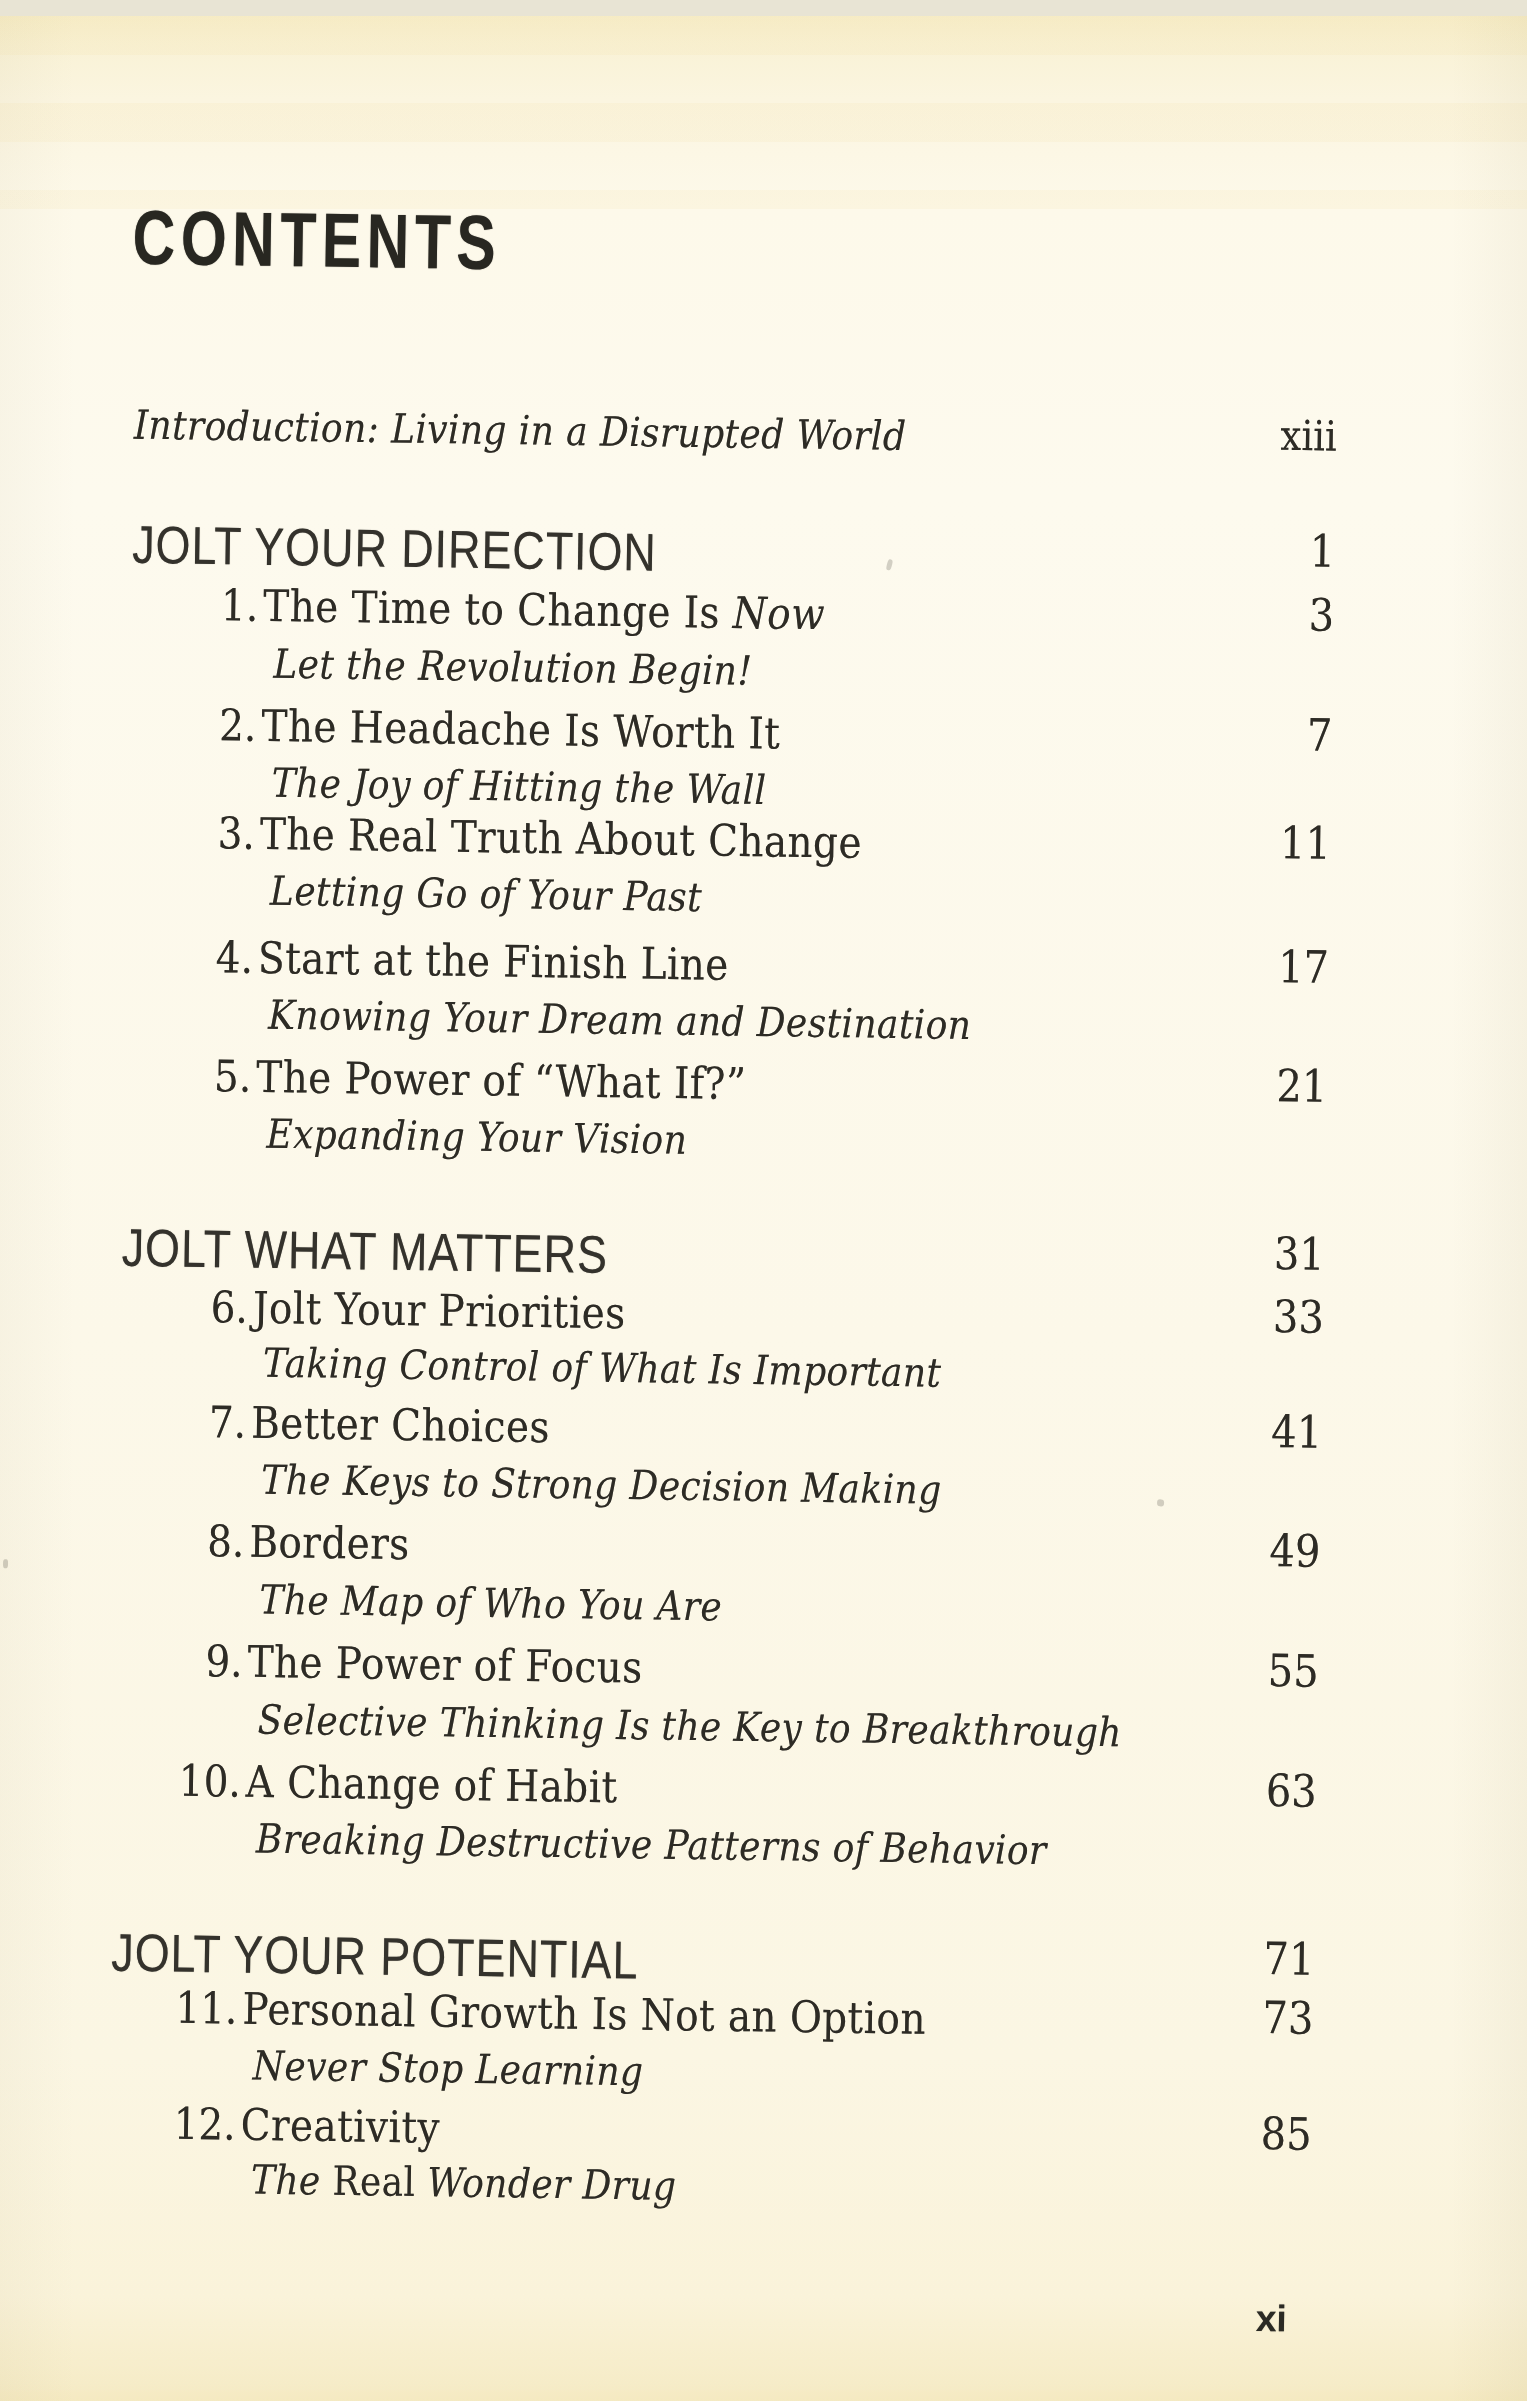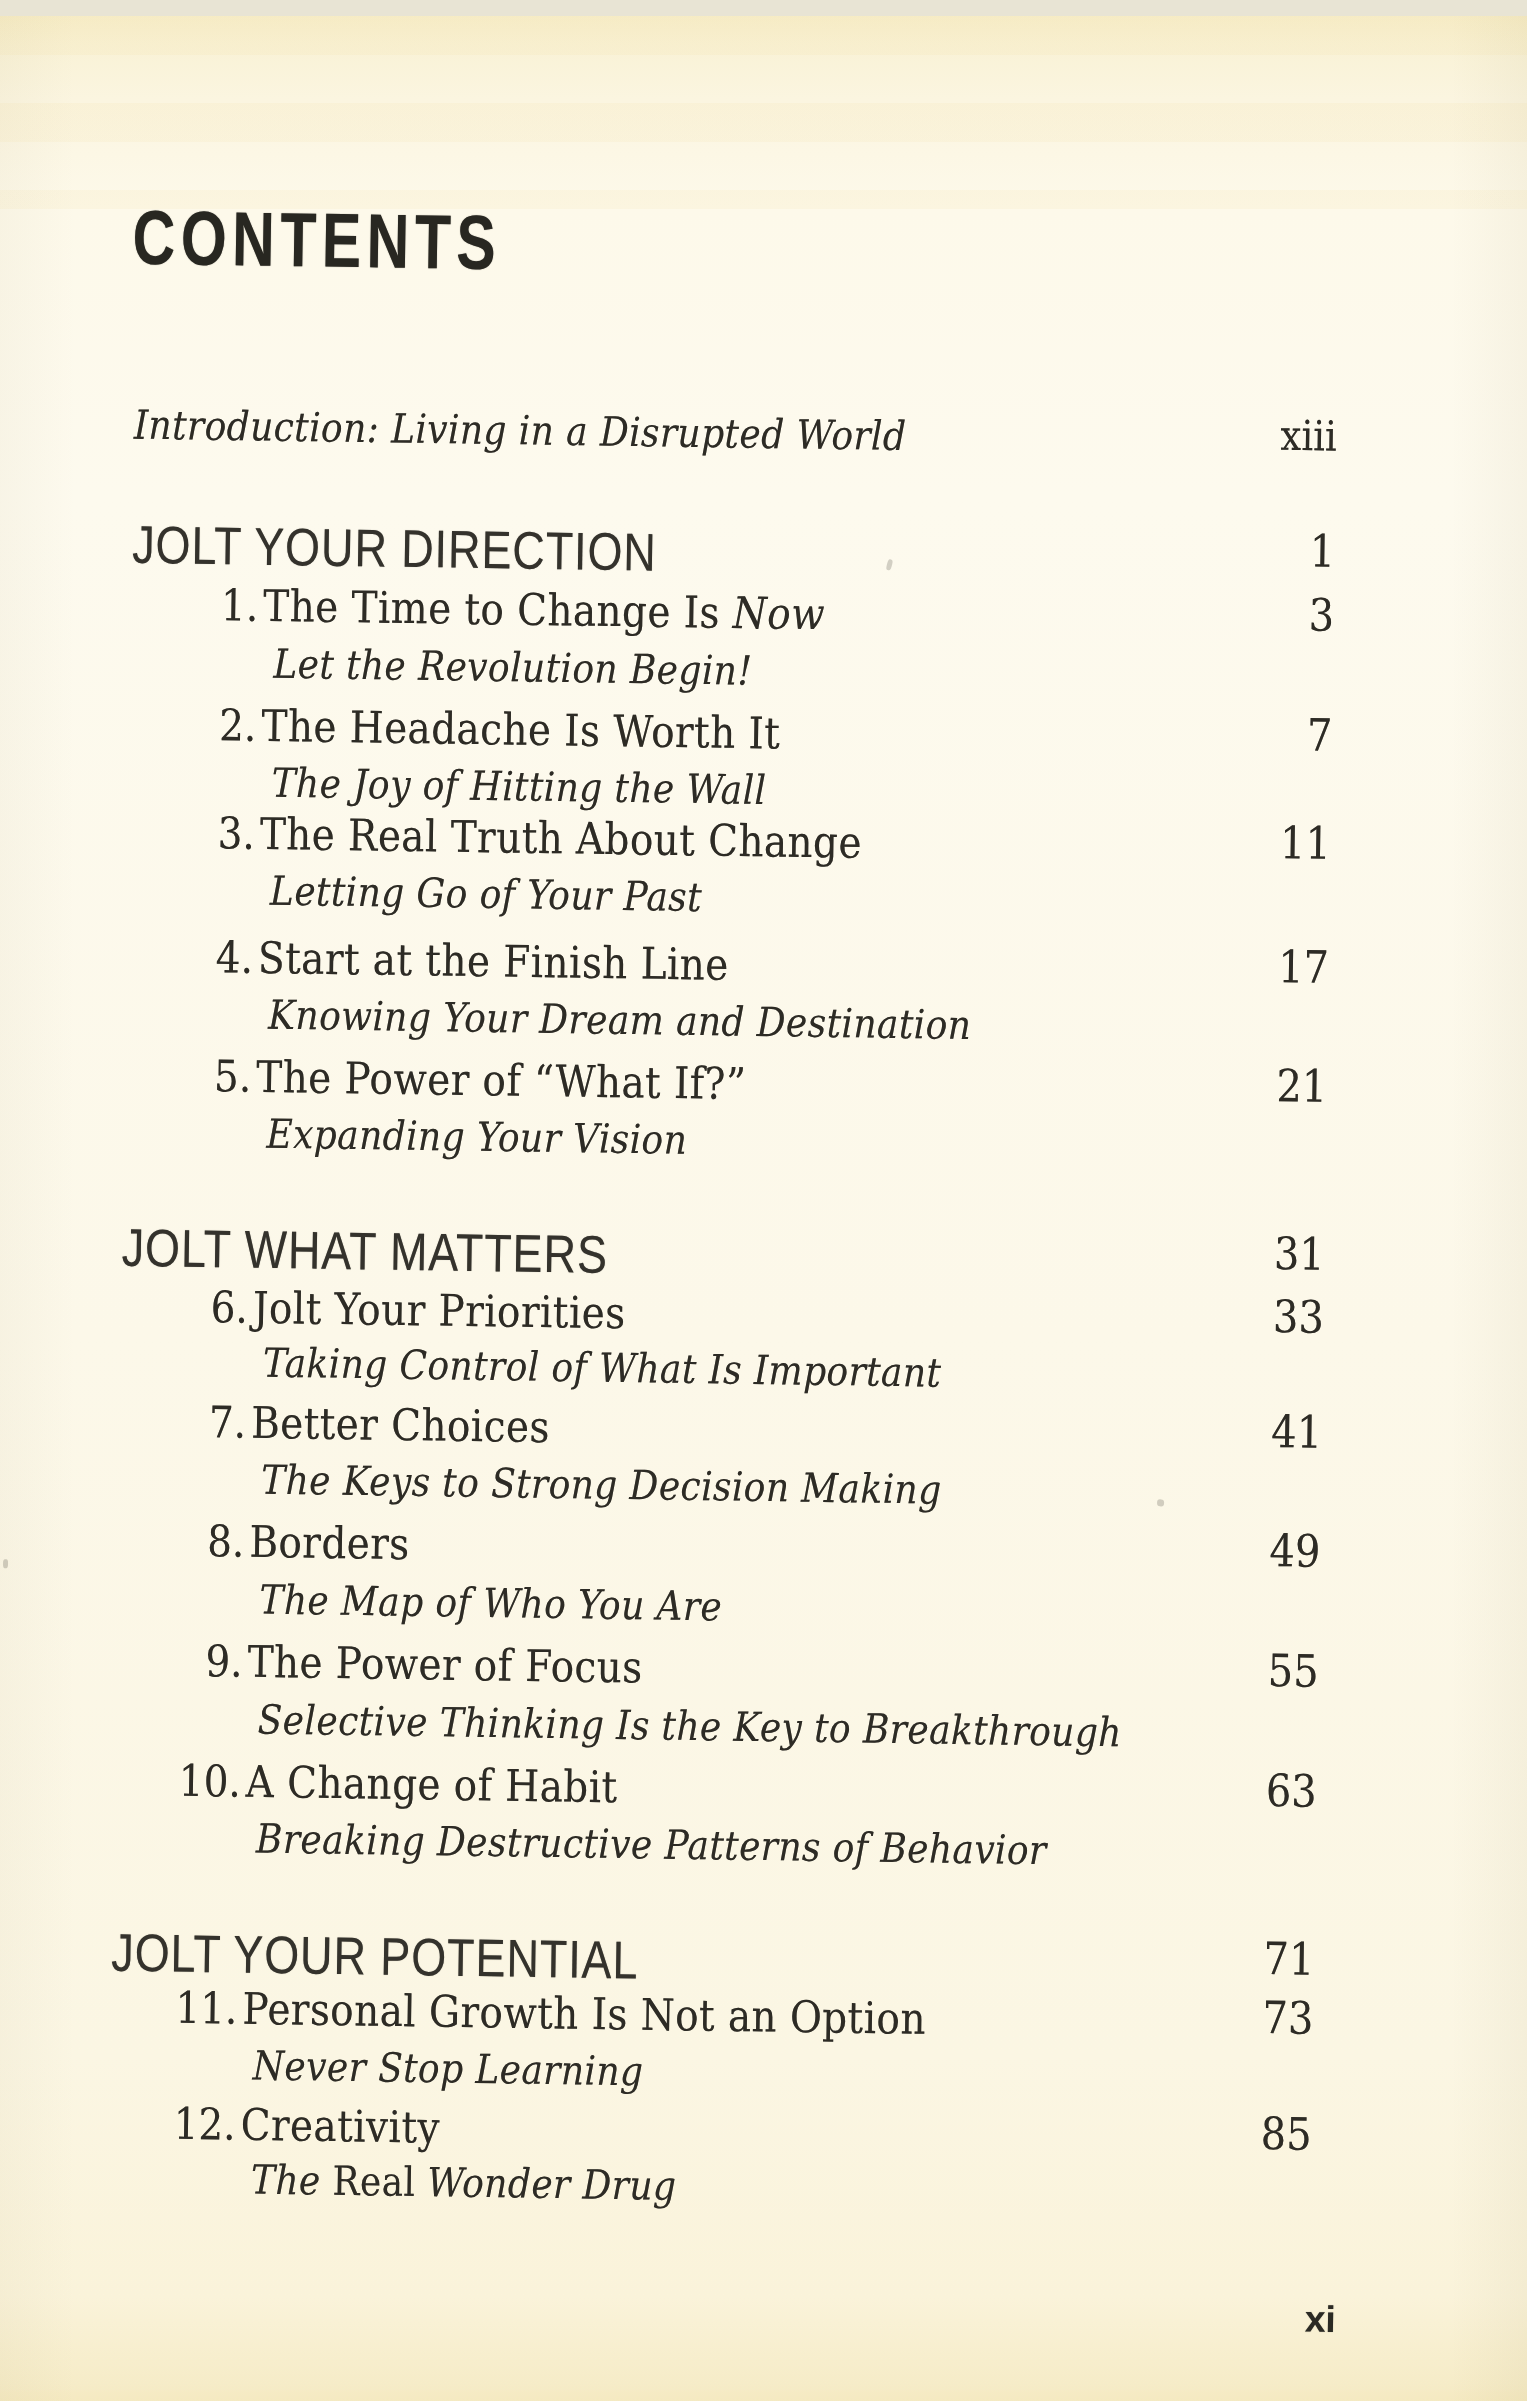--- a/index.html
+++ b/index.html
@@ -63,21 +63,21 @@
   .ct em,.st em{font-style:italic;}
   .pg{
     position:absolute;left:1223px;width:120px;top:-7.4px;
     text-align:right;font-size:40px;
     transform:scaleY(1.12);transform-origin:top right;
     text-shadow:0 0 0.6px rgba(45,43,37,0.45);
     white-space:nowrap;
   }
   .pg-roman{font-size:37px;}
   .folio{
-    position:absolute;left:1339px;top:2265px;
+    position:absolute;left:1290px;top:2265px;
     font-family:"Liberation Sans", sans-serif;font-weight:700;
     font-size:37px;color:#2b2a24;line-height:1;
     text-shadow:0 0 0.9px rgba(43,42,36,0.5);
   }
   .speck{position:absolute;background:rgba(60,56,46,0.22);border-radius:40%;}
 </style>
 </head>
 <body>
 
 <div class="page">

